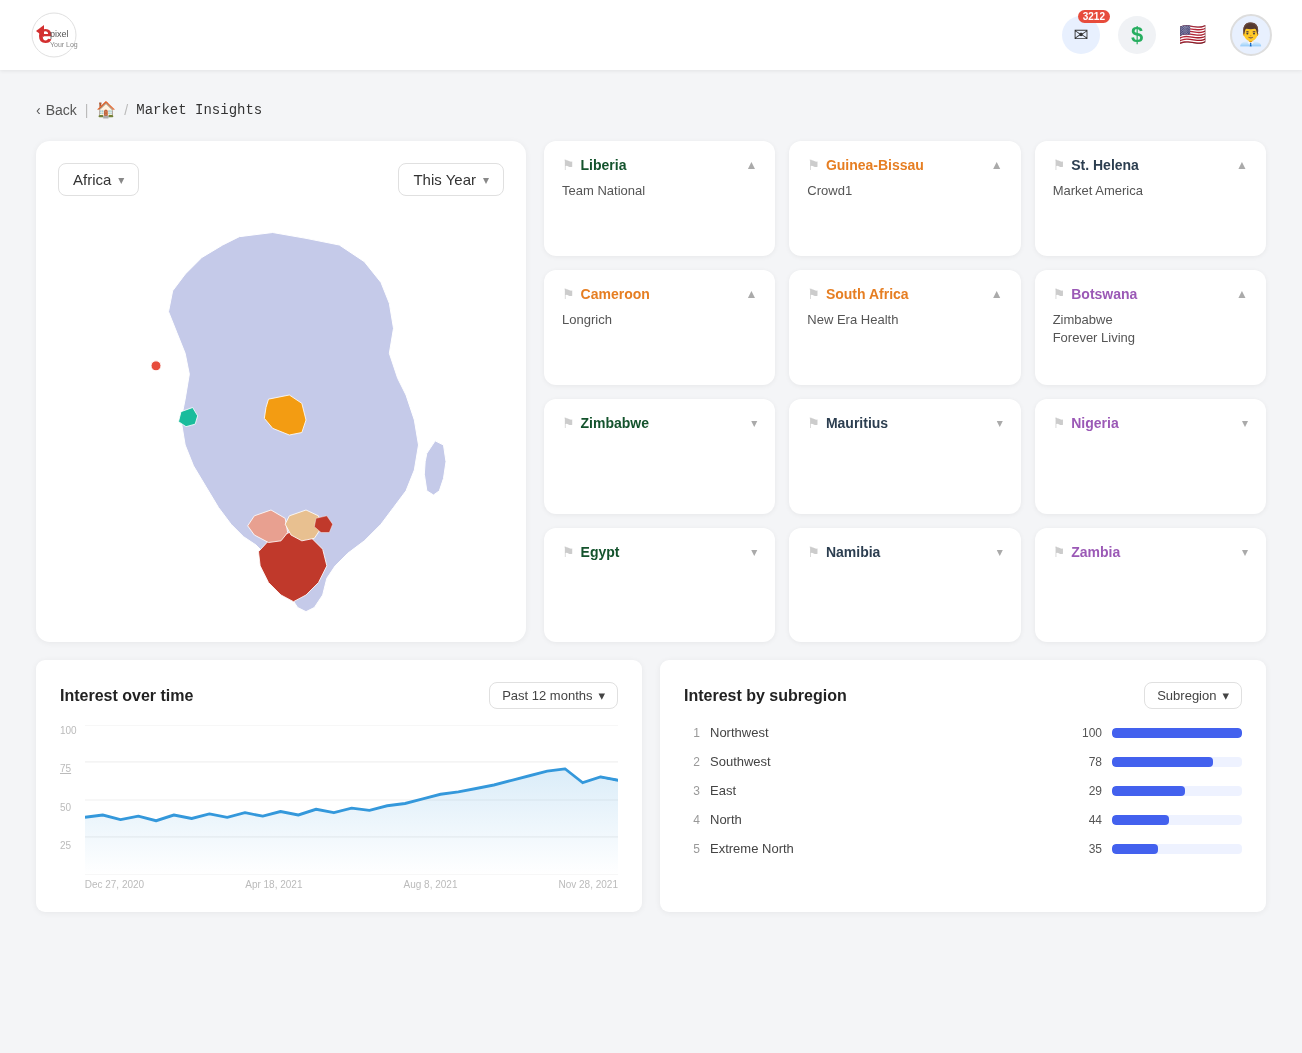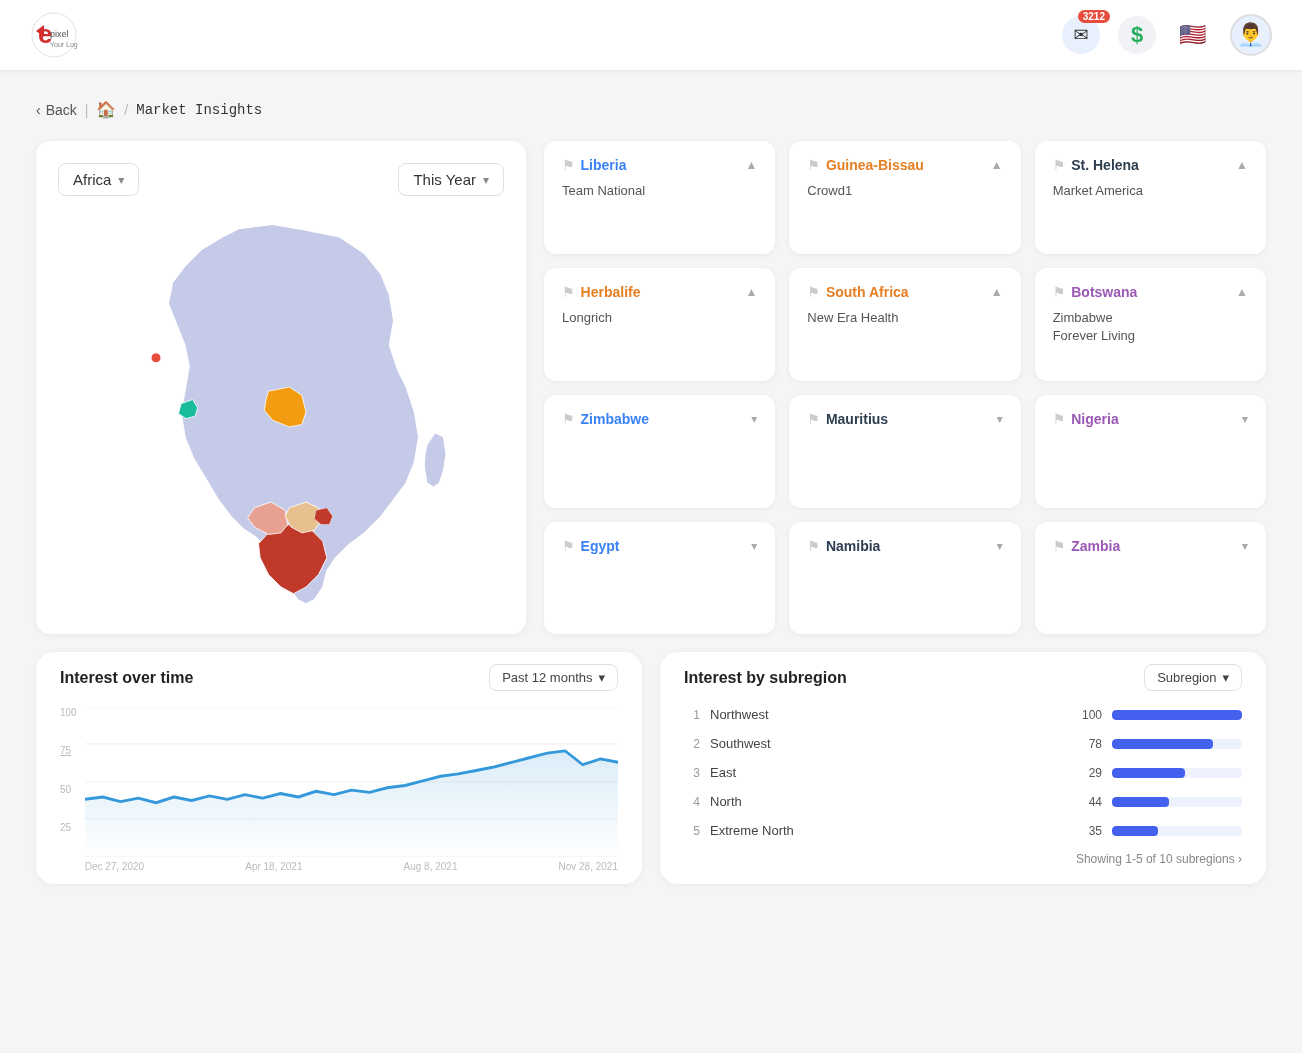--- a/index.html
+++ b/index.html
@@ -24,43 +24,43 @@
     .breadcrumb-back { display: flex; align-items: center; gap: 5px; cursor: pointer; color: #555; font-weight: 500; }
     .breadcrumb-sep { color: #bbb; }
     .breadcrumb-home { font-size: 16px; cursor: pointer; color: #888; }
     .breadcrumb-current { color: #333; font-weight: 500; font-family: Liberation Mono, monospace; }
 
     
     .content-grid { display: grid; grid-template-columns: 490px 1fr; gap: 18px; margin-bottom: 18px; }
 
     
     .map-card { background: #fff; border-radius: 14px; padding: 22px; box-shadow: 0 1px 6px rgba(0,0,0,0.06); }
-    .map-controls { display: flex; justify-content: space-between; align-items: flex-end; margin-bottom: 16px; }
+    .map-controls { display: flex; justify-content: space-between; align-items: flex-end; margin-bottom: 24px; }
     .dropdown-btn { display: flex; align-items: center; gap: 7px; border: 1px solid #e0e0e0; border-radius: 8px; padding: 7px 14px; background: #fff; cursor: pointer; font-size: 15px; font-weight: 500; color: #333; }
     .dropdown-btn .chevron { font-size: 12px; color: #888; }
 
     
     .map-container { width: 100%; height: 400px; display: flex; align-items: center; justify-content: center; overflow: hidden; }
     .map-container svg { width: 100%; height: 100%; }
 
     
     .country-cards { display: grid; grid-template-columns: repeat(3, 1fr); gap: 14px; }
     .country-card { background: #fff; border-radius: 12px; padding: 16px 18px; box-shadow: 0 1px 5px rgba(0,0,0,0.06); min-height: 90px; }
     .country-card-header { display: flex; align-items: center; justify-content: space-between; margin-bottom: 10px; }
     .country-name { font-size: 14px; font-weight: 700; }
     .country-name.orange { color: #e67e22; }
-    .country-name.blue { color: #3b82f6; }
+    .country-name.blue { color: #14532d; }
     .country-name.purple { color: #9b59b6; }
     .country-name.dark { color: #2c3e50; }
     .chevron-small { font-size: 12px; color: #aaa; }
     .country-item { font-size: 13px; color: #555; margin-top: 3px; }
 
     
     .bottom-grid { display: grid; grid-template-columns: 1fr 1fr; gap: 18px; }
-    .chart-card { background: #fff; border-radius: 18px; padding: 12px 24px; box-shadow: 0 1px 6px rgba(0,0,0,0.06); }
+    .chart-card { background: #fff; border-radius: 9px; padding: 22px 24px; box-shadow: 0 1px 6px rgba(0,0,0,0.06); }
     .chart-card-header { display: flex; align-items: center; justify-content: space-between; margin-bottom: 16px; }
     .chart-title { font-size: 16px; font-weight: 700; color: #222; }
     .chart-filter-btn { display: flex; align-items: center; gap: 6px; border: 1px solid #e0e0e0; border-radius: 8px; padding: 5px 12px; background: #fff; cursor: pointer; font-size: 13px; color: #444; }
 
     
     .line-chart-wrap { width: 100%; height: 150px; position: relative; }
     .line-chart-wrap svg { width: 100%; height: 100%; }
     .chart-x-labels { display: flex; justify-content: space-between; margin-top: 4px; }
 
     
@@ -180,21 +180,21 @@
               <span class="country-name dark">St. Helena</span>
             </div>
             <span class="chevron-small">▲</span>
           </div>
           <div class="country-item">Market America</div>
         </div>
         <div class="country-card">
           <div class="country-card-header">
             <div style="display: flex; align-items: center;">
               <span style="font-size: 14px; margin-right: 6px; color: rgb(204, 204, 204);">⚑</span>
-              <span class="country-name orange">Herbalife</span>
+              <span class="country-name orange">Cameroon</span>
             </div>
             <span class="chevron-small">▲</span>
           </div>
           <div class="country-item">Longrich</div>
         </div>
         <div class="country-card">
           <div class="country-card-header">
             <div style="display: flex; align-items: center;">
               <span style="font-size: 14px; margin-right: 6px; color: rgb(204, 204, 204);">⚑</span>
               <span class="country-name orange">South Africa</span>
@@ -364,17 +364,16 @@
   </li>
           <li class="subregion-item">
     <span class="subregion-rank">5</span>
     <span class="subregion-name">Extreme North</span>
     <span class="subregion-score">35</span>
     <div class="subregion-bar-wrap">
       <div class="subregion-bar" style="width:35%"></div>
     </div>
   </li>
         </ul>
-      <div class="subregion-footer">Showing 1-5 of 10 subregions ›</div>
     </div>
 
   </div>
 </div>
 
 </body></html>

